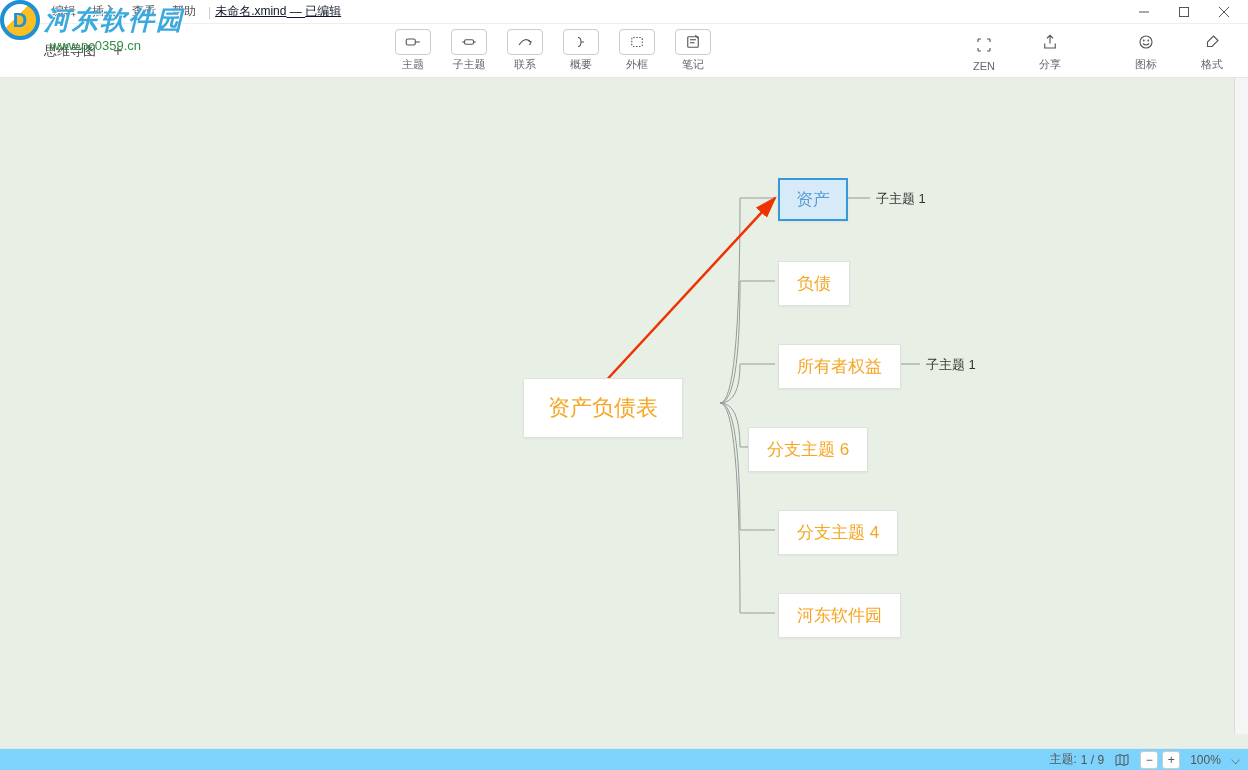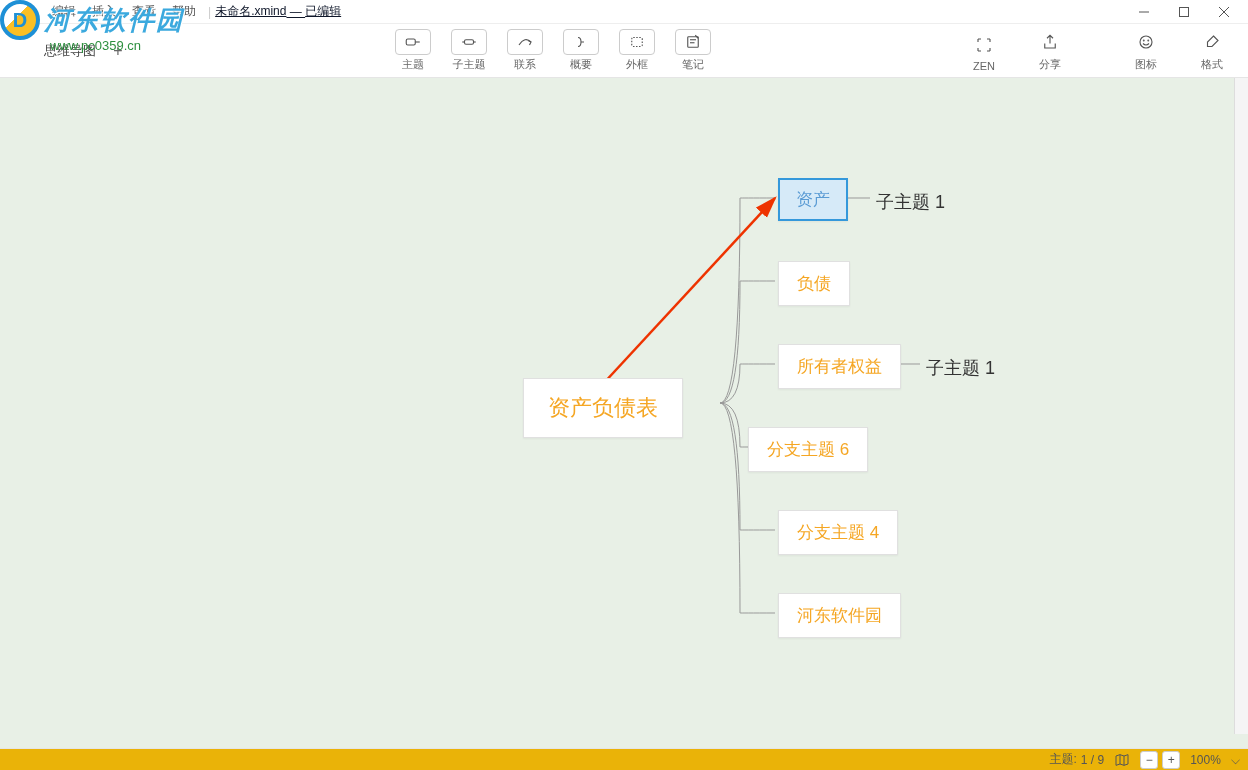--- a/index.html
+++ b/index.html
@@ -34,32 +34,32 @@
 .wm-url { font-size: 13px; color: #2d8f3f; margin-left: 50px; margin-top: -2px; }
 
 
 .canvas { position: absolute; top: 78px; left: 0; right: 0; bottom: 22px; background: #e8f0e6; overflow: auto; }
 .mindmap { position: relative; width: 100%; height: 100%; }
 
 
 .node { position: absolute; background: #fff; border: 1px solid #e0e0e0; border-radius: 0; padding: 10px 18px; font-size: 17px; color: #f5a623; display: flex; align-items: center; justify-content: center; box-shadow: 0 1px 2px rgba(0,0,0,0.05); }
 .node.root { font-size: 22px; padding: 14px 24px; text-align: right; }
 .node.selected { border: 2px solid #3498db; background: #d6eaf8; color: #5a9bd4; padding: 8px 16px; }
-.sub-label { position: absolute; font-size: 18px; color: #333; }
+.sub-label { position: absolute; font-size: 13px; color: #333; }
 
 
 .connector-svg { position: absolute; top: 0; left: 0; width: 100%; height: 100%; pointer-events: none; }
 .connector-svg path { stroke: #999; stroke-width: 1; fill: none; }
 
 
 .arrow-line { position: absolute; pointer-events: none; }
 .v-scrollbar { position: absolute; top: 78px; right: 0; bottom: 36px; width: 14px; background: #f5f5f5; border-left: 1px solid #ddd; }
 
 
-.status-bar { position: absolute; bottom: 0; left: 0; right: 0; height: 22px; background: #eab308; border-top: 1px solid #e5e5e5; display: flex; align-items: center; justify-content: flex-end; padding: 0 8px; font-size: 12px; color: #555; gap: 10px; }
+.status-bar { position: absolute; bottom: 0; left: 0; right: 0; height: 22px; background: #7dd3fc; border-top: 1px solid #e5e5e5; display: flex; align-items: center; justify-content: flex-end; padding: 0 8px; font-size: 12px; color: #555; gap: 10px; }
 .status-item { display: flex; align-items: center; gap: 4px; }
 .zoom-btn { width: 18px; height: 18px; border: 1px solid #ccc; border-radius: 3px; display: flex; align-items: center; justify-content: center; cursor: pointer; font-size: 12px; background: #fff; }
 .map-icon { width: 16px; height: 16px; }
 </style>
 </head>
 <body>
 
 <div class="watermark">
   <div class="wm-logo">
     <div class="wm-circle">D</div>

